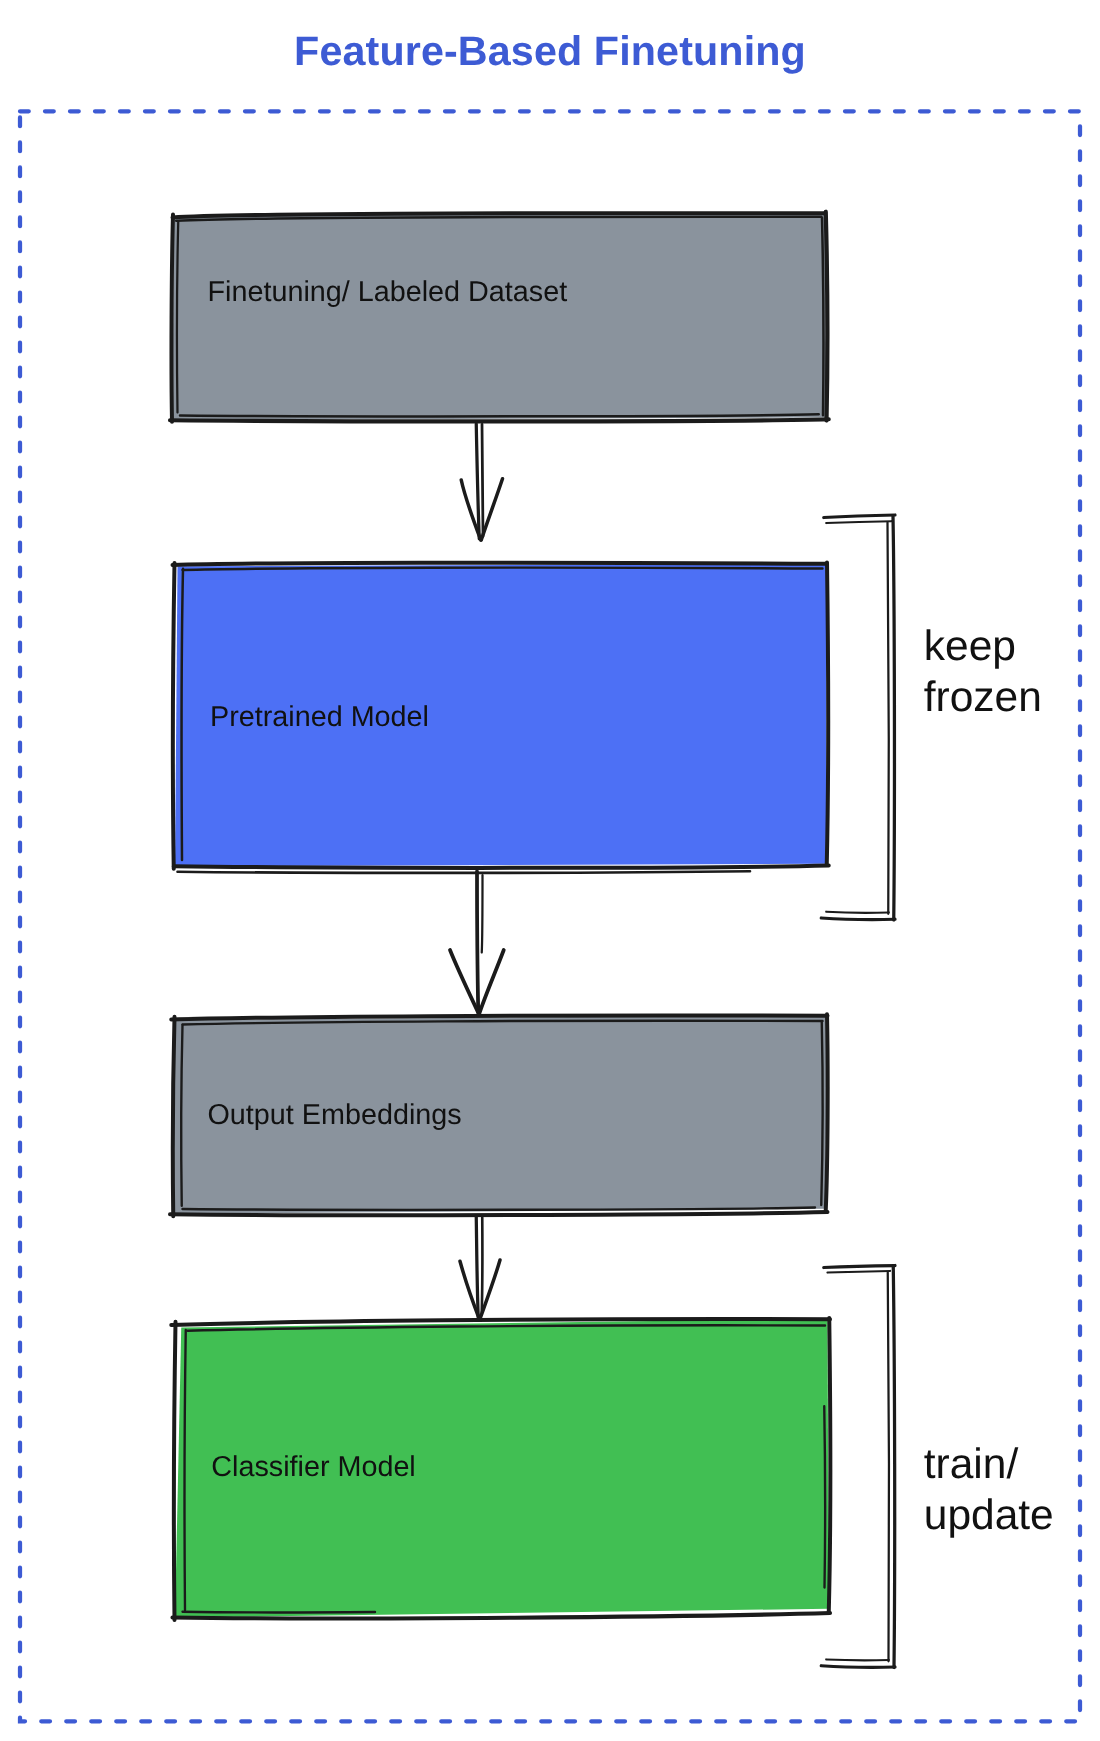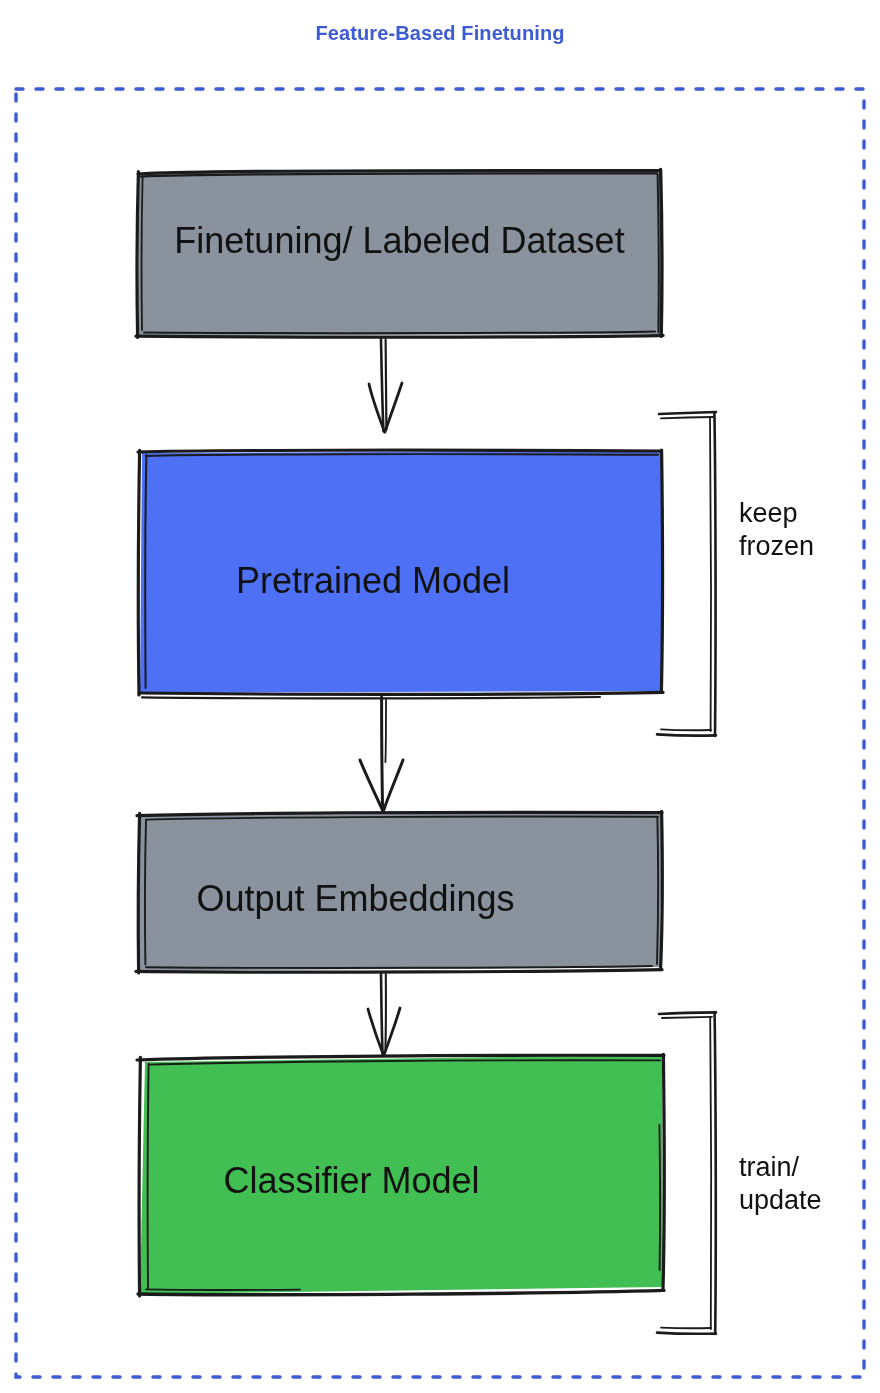--- a/index.html
+++ b/index.html
@@ -21,40 +21,40 @@
     width: 880px;
     height: 1393px;
   }
   .diagram-title {
     position: absolute;
     top: 22px;
     left: 0;
     width: 880px;
     text-align: center;
     font-family: "Liberation Sans", sans-serif;
-    font-size: 20px;
+    font-size: 33px;
     font-weight: 700;
     color: #3d5bd4;
     letter-spacing: 0.1px;
     white-space: nowrap;
   }
   .node-label {
     position: absolute;
     font-family: "Liberation Sans", sans-serif;
-    font-size: 36px;
+    font-size: 23px;
     font-weight: 400;
     color: #111111;
-    text-align: center;
     white-space: nowrap;
     pointer-events: none;
+    padding-left: 28px;
   }
   .side-label {
     position: absolute;
     font-family: "Liberation Sans", sans-serif;
-    font-size: 27px;
+    font-size: 34px;
     font-weight: 400;
     color: #111111;
     line-height: 1.22;
     white-space: pre-line;
   }
 </style>
 </head>
 <body>
 
 <div>

